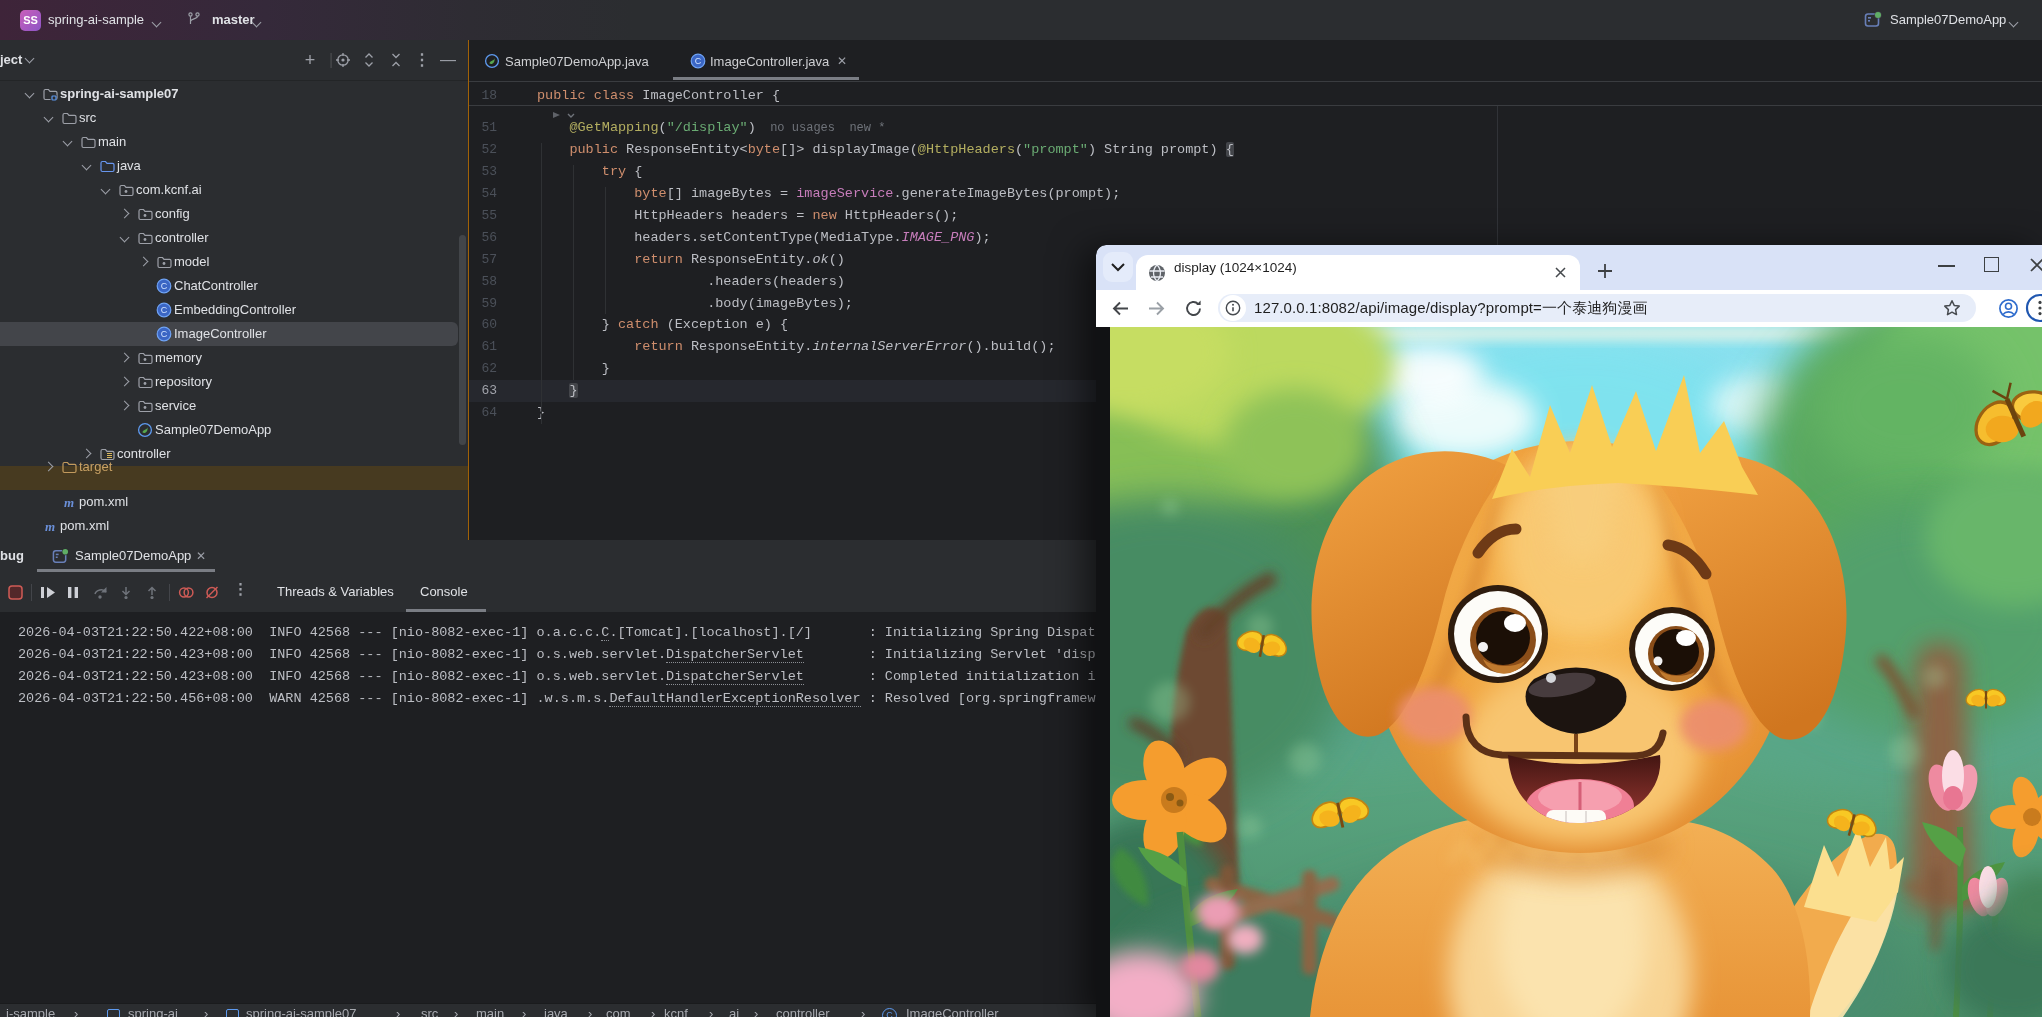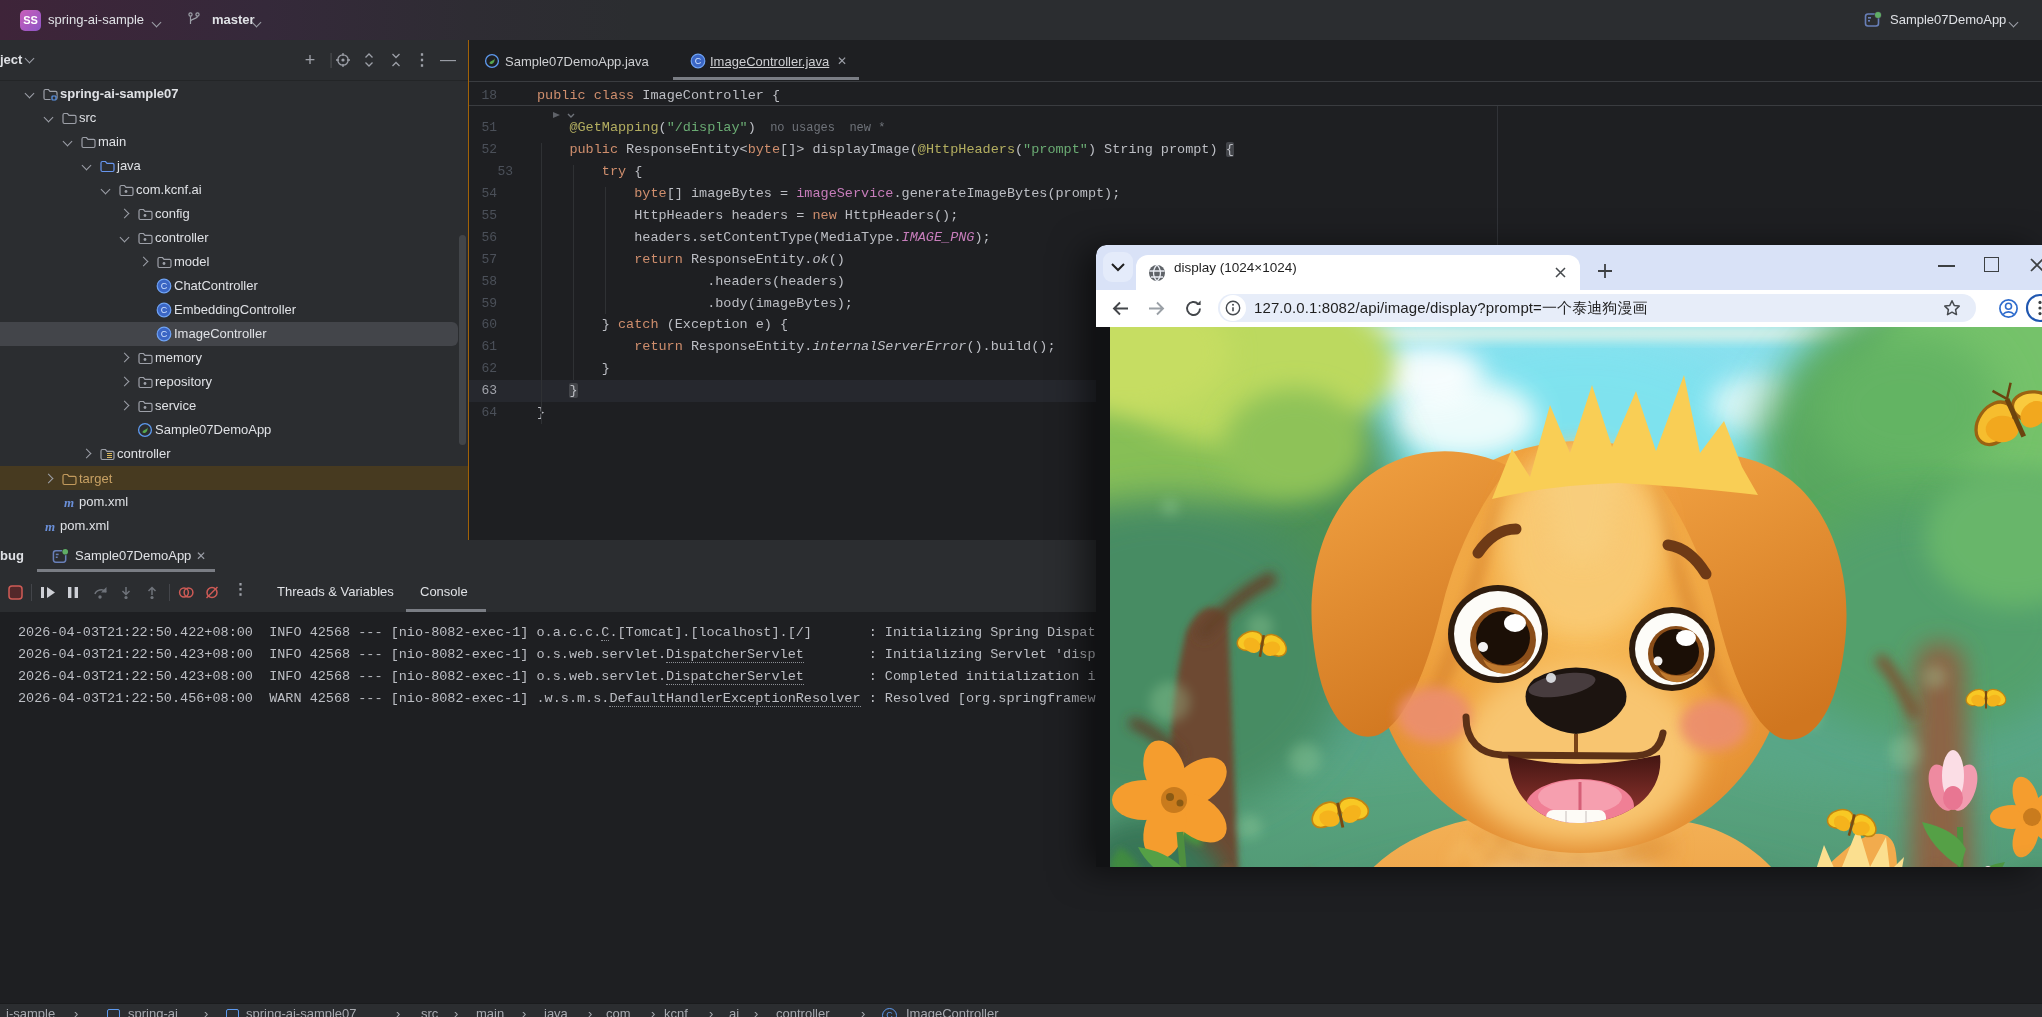--- a/index.html
+++ b/index.html
@@ -43,21 +43,21 @@
   .iguide{position:absolute;width:1px;background:#2f3134;}
   #marginline{position:absolute;left:1028px;top:66px;width:1px;height:434px;background:#313338;}
   .bracebox{background:#43454a;border-radius:2px;}
   
   #debug{left:0;top:540px;width:2042px;height:463px;background:#2b2d30;}
   #console{position:absolute;left:0;top:72px;width:2042px;height:391px;background:#1e1f22;}
   .conline{position:absolute;left:18px;font-size:13.5px;color:#bcbec4;font-family:"Liberation Mono",monospace;white-space:pre;}
   .dotted{border-bottom:1px dotted #8a8d93;}
   #statusbar{left:0;top:1003px;width:2042px;height:13px;background:#2b2d30;border-top:1px solid #1a1b1d;}
   
-  #browser{left:1096px;top:245px;width:946px;height:622px;border-radius:10px 0 0 0;overflow:hidden;
+  #browser{left:1096px;top:245px;width:946px;height:772px;border-radius:10px 0 0 0;overflow:hidden;
     box-shadow:-12px 4px 34px rgba(0,0,0,.55);}
   #tabstrip{position:absolute;left:0;top:0;width:946px;height:45px;background:#d9e2f7;border-radius:10px 0 0 0;}
   #urlrow{position:absolute;left:0;top:45px;width:946px;height:37px;background:#ffffff;}
   #bcontent{position:absolute;left:0;top:82px;width:946px;height:690px;background:#111214;}
   #btab{position:absolute;left:40px;top:10px;width:444px;height:35px;background:#ffffff;border-radius:12px 12px 0 0;}
 </style>
 </head>
 <body>
 
 <div id="topbar" class="abs"></div>
@@ -231,21 +231,21 @@
         <span class="nm" style="left:155px;">Sample07DemoApp</span>
       </div>
   <div class="trow" style="top:362px;">
         <span class="tchev closed" style="left:83px;"></span>
         <span class="ticon" style="left:99px;"><svg width="16" height="16" viewBox="0 0 16 16">
             <path d="M2 5c0-.8.6-1.5 1.4-1.5h3.1l1.5 1.8h5.6c.8 0 1.4.7 1.4 1.5v5.2c0 .8-.6 1.5-1.4 1.5H3.4c-.8 0-1.4-.7-1.4-1.5z" stroke="#9da0a8" stroke-width="1.2" fill="none"></path>
             <path d="M8 7.5h5M8 9.5h5M8 11.5h5" stroke="#d8b65b" stroke-width="1.2"></path>
           </svg></span>
         <span class="nm" style="left:117px;">controller</span>
       </div>
-  <div class="trow" style="top:387px;">
+  <div class="trow" style="top:375px;">
         <span class="tchev closed" style="left:45px;"></span>
         <span class="ticon" style="left:61px;"><svg width="16" height="16" viewBox="0 0 16 16">
             <path d="M2 5c0-.8.6-1.5 1.4-1.5h3.1l1.5 1.8h5.6c.8 0 1.4.7 1.4 1.5v5.2c0 .8-.6 1.5-1.4 1.5H3.4c-.8 0-1.4-.7-1.4-1.5z" stroke="#c29a5d" stroke-width="1.2" fill="none"></path>
           </svg></span>
         <span class="nm" style="left:79px;color:#c8a164;">target</span>
       </div>
   <div class="trow" style="top:410px;">
         <span class="ticon" style="left:61px;"><svg width="16" height="16" viewBox="0 0 16 16">
             <text x="8" y="12.5" font-size="13" font-style="italic" font-weight="bold" font-family="Liberation Serif" fill="#6a8fd8" text-anchor="middle">m</text>
           </svg></span>
@@ -258,34 +258,34 @@
         <span class="nm" style="left:60px;">pom.xml</span>
       </div>
   </div>
 </div>
 <div id="projscroll" class="abs"></div>
 
 <div id="editor" class="abs">
   <div id="curline" class="abs"></div>
   <div id="tabrow">
     <div class="etab" style="left:36px;">Sample07DemoApp.java</div>
-    <div class="etab" style="left:241px;text-decoration:underline;">ImageController.java</div>
+    <div class="etab" style="left:241px;">ImageController.java</div>
     <div class="etab" style="left:368px;color:#9da0a8;font-size:12px;">✕</div>
   </div>
   <div id="tabul"></div>
   <div id="marginline"></div>
   <div class="abs" style="left:0;top:65px;width:1573px;height:1px;background:#3a3c40;"></div>
   <div id="code">
 <div class="gut" style="top:45.0px;color:#4b5059;">18</div>
 <div class="cl" style="top:45.0px;"><span class="kw">public</span> <span class="kw">class</span> ImageController {</div>
 <div class="gut" style="top:77.3px;color:#4b5059;">51</div>
 <div class="cl" style="top:77.3px;">    <span class="ann">@GetMapping</span>(<span class="str">"/display"</span>)<span class="inlay">  no usages  new *</span></div>
 <div class="gut" style="top:99.2px;color:#4b5059;">52</div>
 <div class="cl" style="top:99.2px;">    <span class="kw">public</span> ResponseEntity&lt;<span class="kw">byte</span>[]&gt; displayImage(<span class="ann">@HttpHeaders</span>(<span class="str">"prompt"</span>) String prompt) <span class="bracebox">{</span></div>
-<div class="gut" style="top:121.1px;color:#4b5059;padding-left:16px;">53</div>
+<div class="gut" style="top:121.1px;color:#4b5059;">53</div>
 <div class="cl" style="top:121.1px;">        <span class="kw">try</span> {</div>
 <div class="gut" style="top:143.0px;color:#4b5059;">54</div>
 <div class="cl" style="top:143.0px;">            <span class="kw">byte</span>[] imageBytes = <span class="fld">imageService</span>.generateImageBytes(prompt);</div>
 <div class="gut" style="top:164.9px;color:#4b5059;">55</div>
 <div class="cl" style="top:164.9px;">            HttpHeaders headers = <span class="kw">new</span> HttpHeaders();</div>
 <div class="gut" style="top:186.8px;color:#4b5059;">56</div>
 <div class="cl" style="top:186.8px;">            headers.setContentType(MediaType.<span class="fld ital">IMAGE_PNG</span>);</div>
 <div class="gut" style="top:208.7px;color:#4b5059;">57</div>
 <div class="cl" style="top:208.7px;">            <span class="kw">return</span> ResponseEntity.<span class="ital">ok</span>()</div>
 <div class="gut" style="top:230.6px;color:#4b5059;">58</div>

